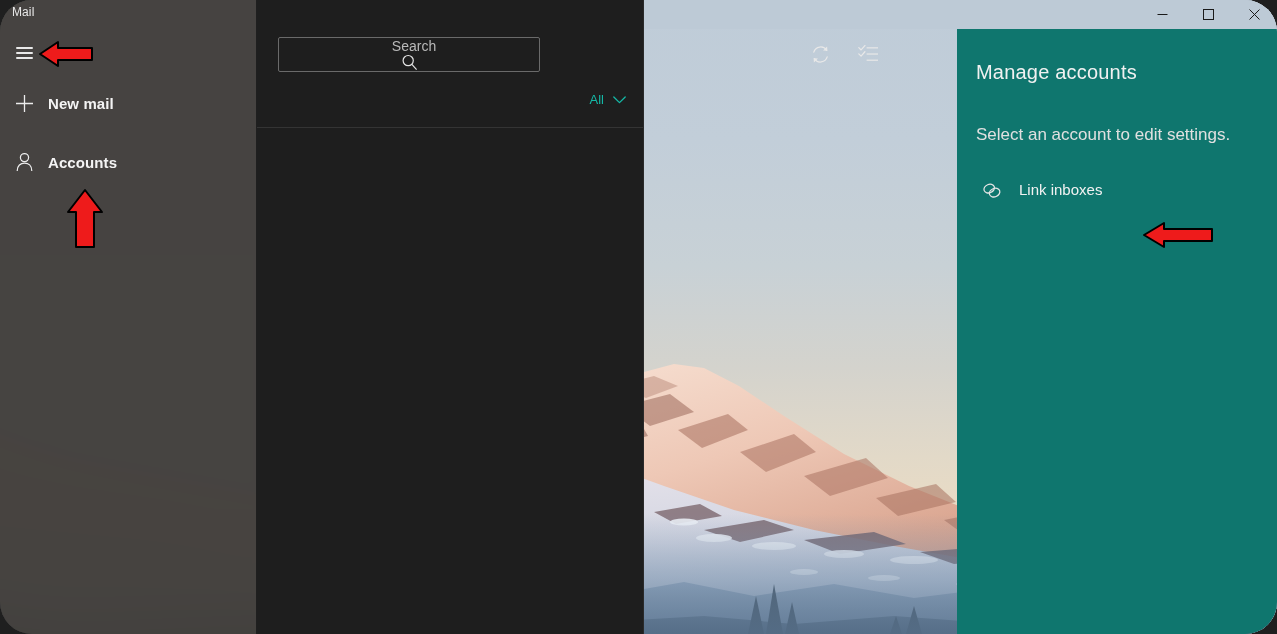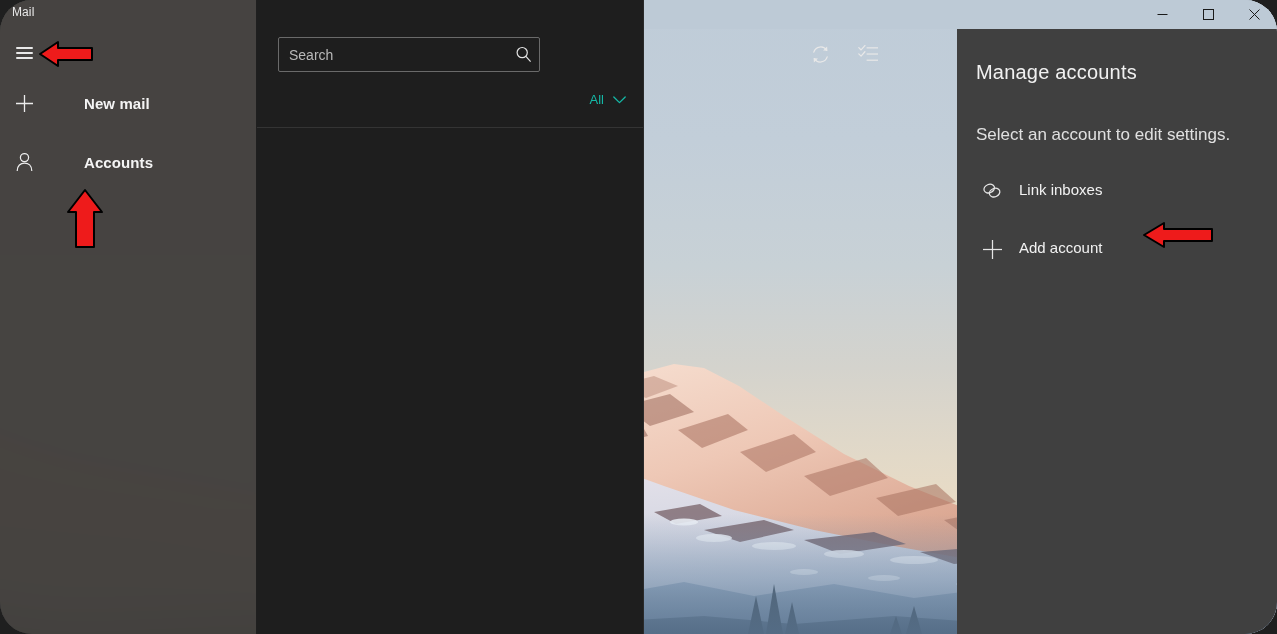--- a/index.html
+++ b/index.html
@@ -86,21 +86,20 @@
   .app-title {
     position: absolute; left: 12px; top: 5px;
     font-size: 12px; color: #e8e8e8; letter-spacing: .1px;
   }
 
   .nav-row {
     position: absolute; left: 0;
     display: flex; align-items: center;
     height: 40px; width: 256px;
     color: #f2f2f2;
-    gap: 36px;
   }
   .nav-icon {
     width: 48px; min-width: 48px;
     display: flex; align-items: center; justify-content: center;
     color: #ececec;
   }
   .nav-label {
     font-size: 15px; font-weight: bold; color: #f4f4f4;
     letter-spacing: .1px;
   }
@@ -122,21 +121,21 @@
   .mid-toolbar {
     position: absolute; left: 0; top: 0; width: 386px; height: 127px;
     border-bottom: 1px solid #343434;
   }
   .search-box {
     position: absolute; left: 21px; top: 37px;
     width: 260px; height: 33px;
     border: 1px solid #6a6a6a;
     border-radius: 2px;
     background: transparent;
-    display: flex; align-items: center;
+    display: flex; align-items: center; flex-direction: column;
   }
   .search-text {
     flex: 1;
     padding-left: 10px;
     font-size: 14px;
     color: #b9b9b9;
   }
   .search-icon-btn {
     width: 32px; height: 31px;
     display: flex; align-items: center; justify-content: center;
@@ -163,21 +162,21 @@
   
   .strip {
     position: absolute; left: 643px; top: 0; width: 1px; height: 634px;
     background: #2a2a2a;
   }
 
   
   .flyout {
     position: absolute; left: 957px; top: 29px;
     width: 320px; height: 605px;
-    background: #404040;
+    background: #0f766e;
   }
   .flyout-title {
     position: absolute; left: 19px; top: 32px;
     font-size: 20px; color: #f1f1f1; font-weight: normal;
     letter-spacing: .2px;
   }
   .flyout-sub {
     position: absolute; left: 19px; top: 96px;
     font-size: 17px; color: #e0e0e0;
   }
@@ -424,29 +423,20 @@
     <div class="flyout-item" id="link-inboxes-item">
       <div class="flyout-item-icon">
         <svg width="22" height="19" viewBox="0 0 22 19">
           <ellipse cx="8.2" cy="7.6" rx="5.4" ry="4.2" transform="rotate(-22 8.2 7.6)" fill="none" stroke="currentColor" stroke-width="1.25"></ellipse>
           <ellipse cx="13.6" cy="11.6" rx="5.4" ry="4.2" transform="rotate(-22 13.6 11.6)" fill="none" stroke="currentColor" stroke-width="1.25"></ellipse>
         </svg>
       </div>
       <div class="flyout-item-label">Link inboxes</div>
     </div>
 
-    <div class="flyout-item" id="add-account-item">
-      <div class="flyout-item-icon">
-        <svg width="21" height="21" viewBox="0 0 21 21">
-          <line x1="10.5" y1="1" x2="10.5" y2="20" stroke="currentColor" stroke-width="1.25"></line>
-          <line x1="1" y1="10.5" x2="20" y2="10.5" stroke="currentColor" stroke-width="1.25"></line>
-        </svg>
-      </div>
-      <div class="flyout-item-label">Add account</div>
-    </div>
   </div>
 
   <svg class="arrow" id="arrow-hamburger" width="56" height="34" viewBox="0 0 56 34">
     <path d="M 2 17 L 20 5 L 20 11 L 54 11 L 54 23 L 20 23 L 20 29 Z" fill="#ee1b1b" stroke="#000000" stroke-width="2" stroke-linejoin="round"></path>
   </svg>
 
   <svg class="arrow" id="arrow-accounts" width="42" height="62" viewBox="0 0 42 62">
     <path d="M 21 2 L 38 24 L 30 24 L 30 59 L 12 59 L 12 24 L 4 24 Z" fill="#ee1b1b" stroke="#000000" stroke-width="2" stroke-linejoin="round"></path>
   </svg>
 

